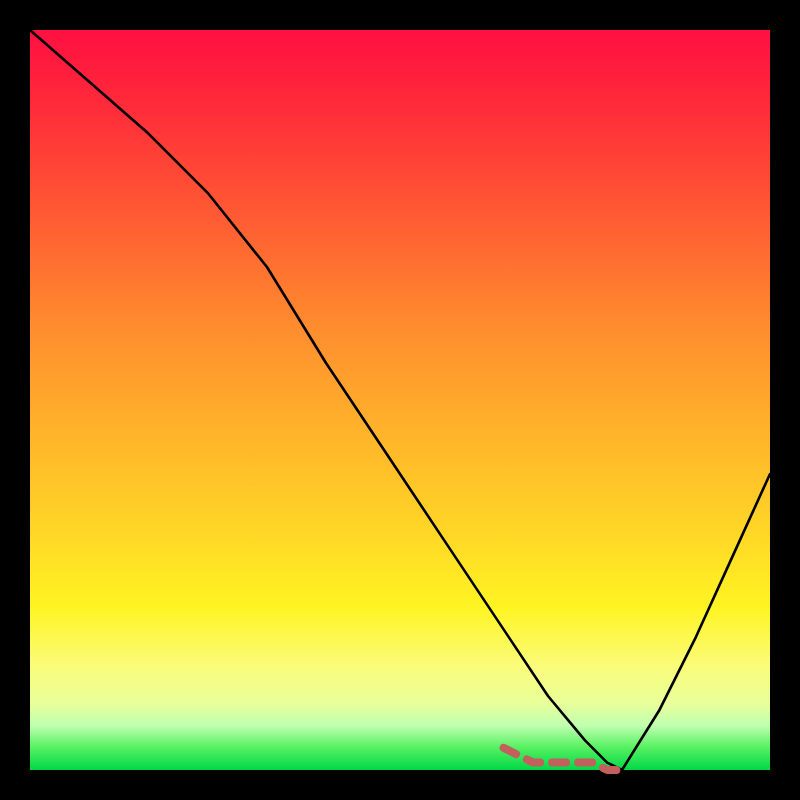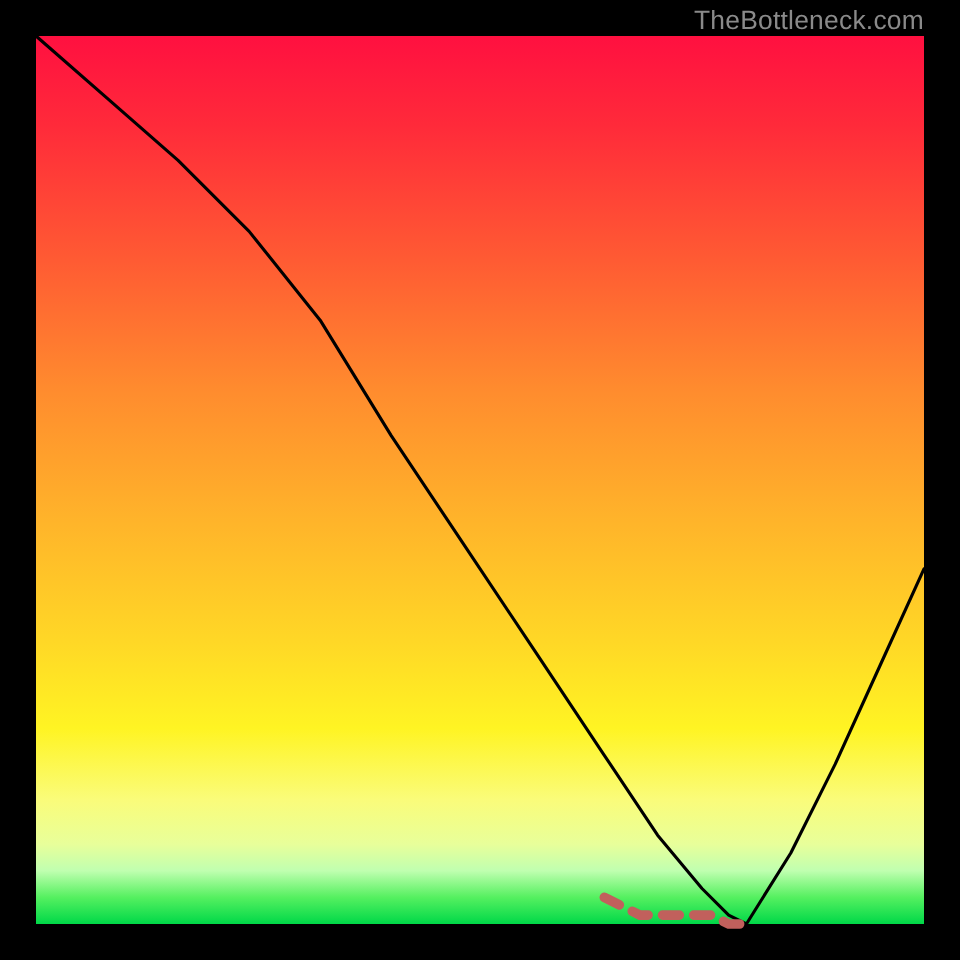--- a/index.html
+++ b/index.html
@@ -59,21 +59,20 @@
     width: 740px;
     height: 740px;
     overflow: visible;
   }
 </style>
 </head>
 <body>
 
 <div class="frame">
 
-  <div class="watermark">TheBottleneck.com</div>
 
   <div class="plot"></div>
 
   <svg class="overlay" viewBox="0 0 740 740">
     <path id="curve-path" fill="none" stroke="#000" stroke-width="2.6" stroke-linecap="round" stroke-linejoin="round" d="M0.0 0.0 L59.2 51.8 L118.4 103.6 L177.6 162.8 L236.8 236.8 L296.0 333.0 L355.2 421.8 L414.4 510.6 L473.6 599.4 L518.0 666.0 L555.0 710.4 L577.2 732.6 L592.0 740.0 L629.0 680.8 L666.0 606.8 L703.0 525.4 L740.0 444.0"></path>
     <path id="dash-path" fill="none" stroke="#c1605c" stroke-width="8" stroke-linecap="round" stroke-linejoin="round" stroke-dasharray="14 12" d="M473.6 717.8 L488.4 725.2 L503.2 732.6 L518.0 732.6 L532.8 732.6 L547.6 732.6 L562.4 732.6 L577.2 740.0 L592.0 740.0"></path>
   </svg>
 
 </div>
 

